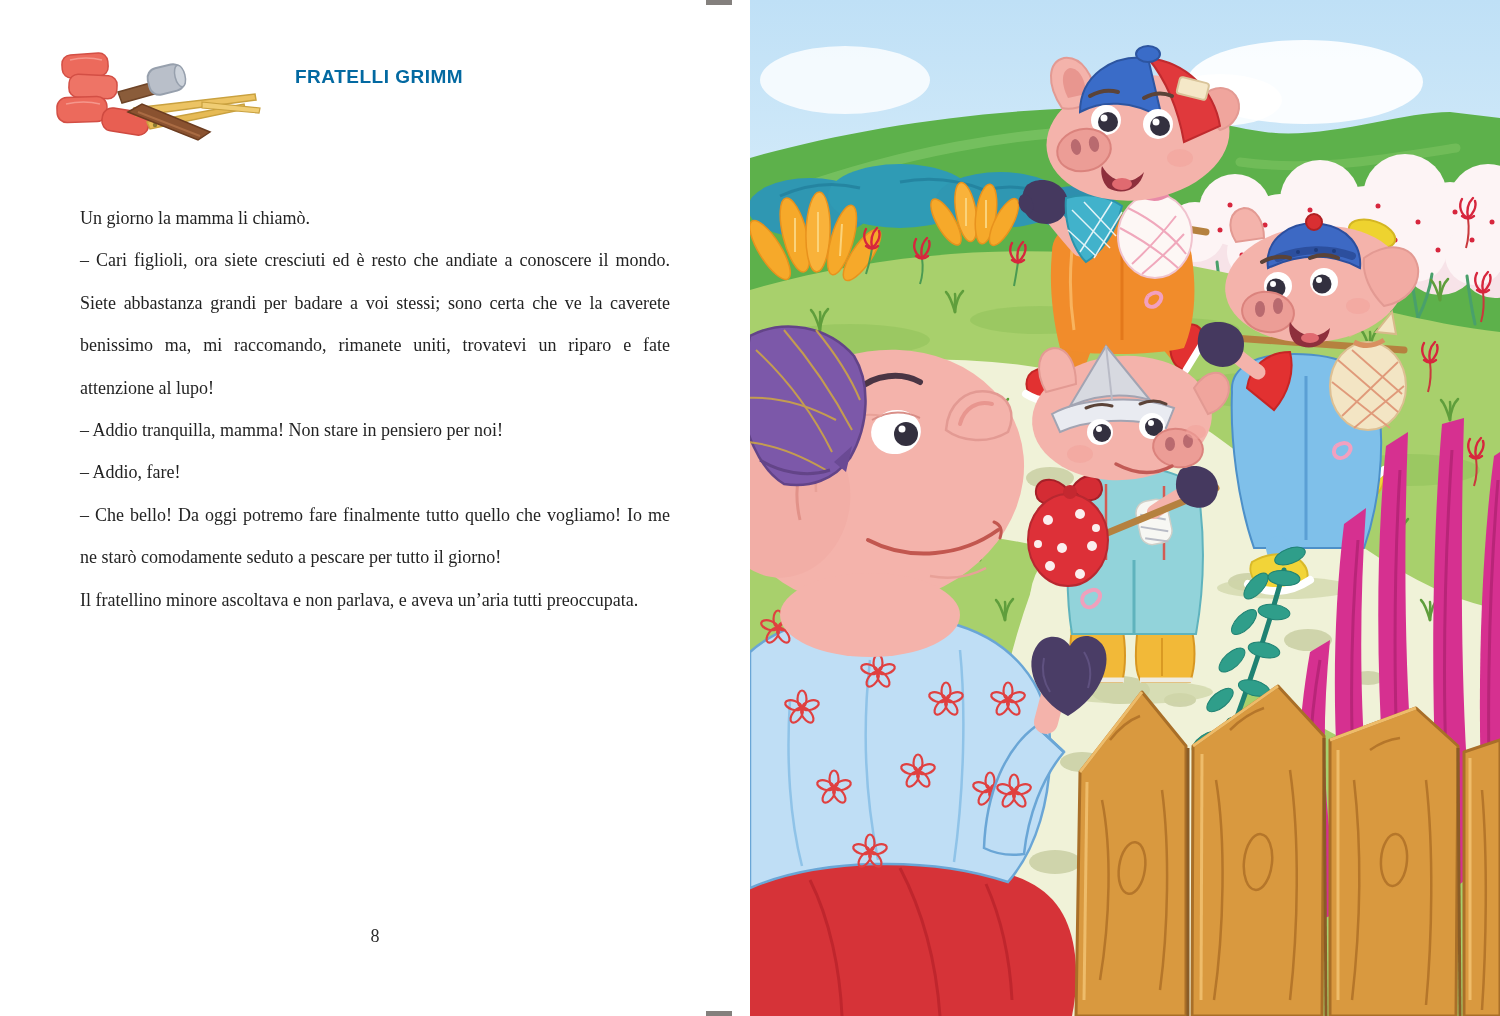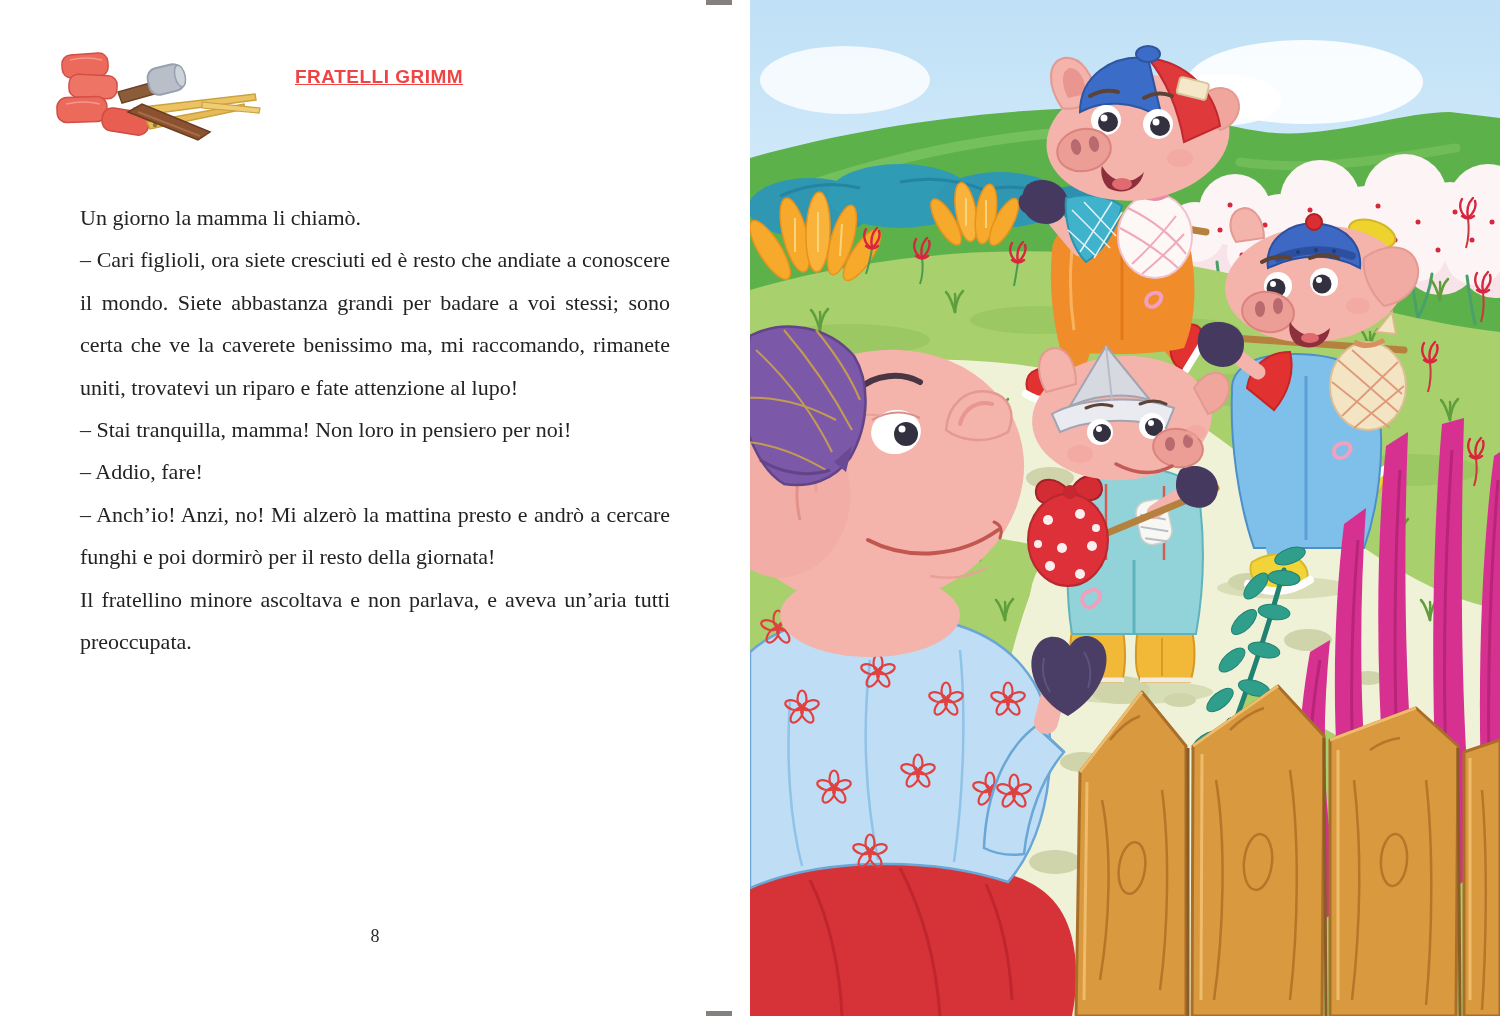--- a/index.html
+++ b/index.html
@@ -5,23 +5,23 @@
   html,body{margin:0;padding:0;background:#ffffff;}
   .spread{position:relative;width:1500px;height:1016px;background:#ffffff;overflow:hidden;
           font-family:"Liberation Serif",serif;}
   .gutter-mark{position:absolute;left:706px;width:26px;height:5px;background:#6e6a66;opacity:.85;}
   .gutter-top{top:0;}
   .gutter-bottom{top:1011px;}
   .left-page{position:absolute;left:0;top:0;width:750px;height:1016px;background:#ffffff;}
   .header-art{position:absolute;left:52px;top:46px;width:215px;height:100px;}
   .author-heading{position:absolute;left:295px;top:66px;
       font-family:"Liberation Sans",sans-serif;font-weight:bold;font-size:19px;
-      letter-spacing:.5px;color:#ef4444;white-space:nowrap;text-decoration:underline;}
+      letter-spacing:.5px;color:#0369a1;white-space:nowrap;}
   .text-block{position:absolute;left:80px;top:197px;width:590px;color:#232323;
-      font-size:22px;line-height:42.4px;}
+      font-size:18px;line-height:42.4px;}
   .text-block p{margin:0;text-align:justify;text-justify:inter-word;hyphens:none;}
   .page-number{position:absolute;left:80px;top:926px;width:590px;text-align:center;
       font-size:18px;color:#2b2b2b;}
   .illustration{position:absolute;left:750px;top:0;width:750px;height:1016px;}
 </style>
 </head>
 <body>
 
 <div class="spread">
 
@@ -52,23 +52,23 @@
         <path d="M76,66 L146,94 L158,86 L90,58 Z" fill="#8a5230" stroke="#6b3c20" stroke-width="1.5"></path>
         <path d="M86,66 L148,90" stroke="#a96b43" stroke-width="2" fill="none"></path>
       </g>
     </svg>
 
     <div class="author-heading">FRATELLI GRIMM</div>
 
     <div class="text-block">
       <p>Un giorno la mamma li chiamò.</p>
       <p>– Cari figlioli, ora siete cresciuti ed è resto che andiate a conoscere il mondo. Siete abbastanza grandi per badare a voi stessi; sono certa che ve la caverete benissimo ma, mi raccomando, rimanete uniti, trovatevi un riparo e fate attenzione al lupo!</p>
-      <p>– Stai tranquilla, mamma! Non loro in pensiero per noi!</p>
+      <p>– Addio tranquilla, mamma! Non stare in pensiero per noi!</p>
       <p>– Addio, fare!</p>
-      <p>– Anch’io! Anzi, no! Mi alzerò la mattina presto e andrò a cercare funghi e poi dormirò per il resto della giornata!</p>
+      <p>– Che bello! Da oggi potremo fare finalmente tutto quello che vogliamo! Io me ne starò comodamente seduto a pescare per tutto il giorno!</p>
       <p>Il fratellino minore ascoltava e non parlava, e aveva un’aria tutti preoccupata.</p>
     </div>
 
     <div class="page-number">8</div>
   </div>
 
   <svg class="illustration" viewBox="0 0 750 1016">
     <defs>
       <linearGradient id="sky" x1="0" y1="0" x2="0" y2="1">
         <stop offset="0" stop-color="#bfe0f6"></stop>

